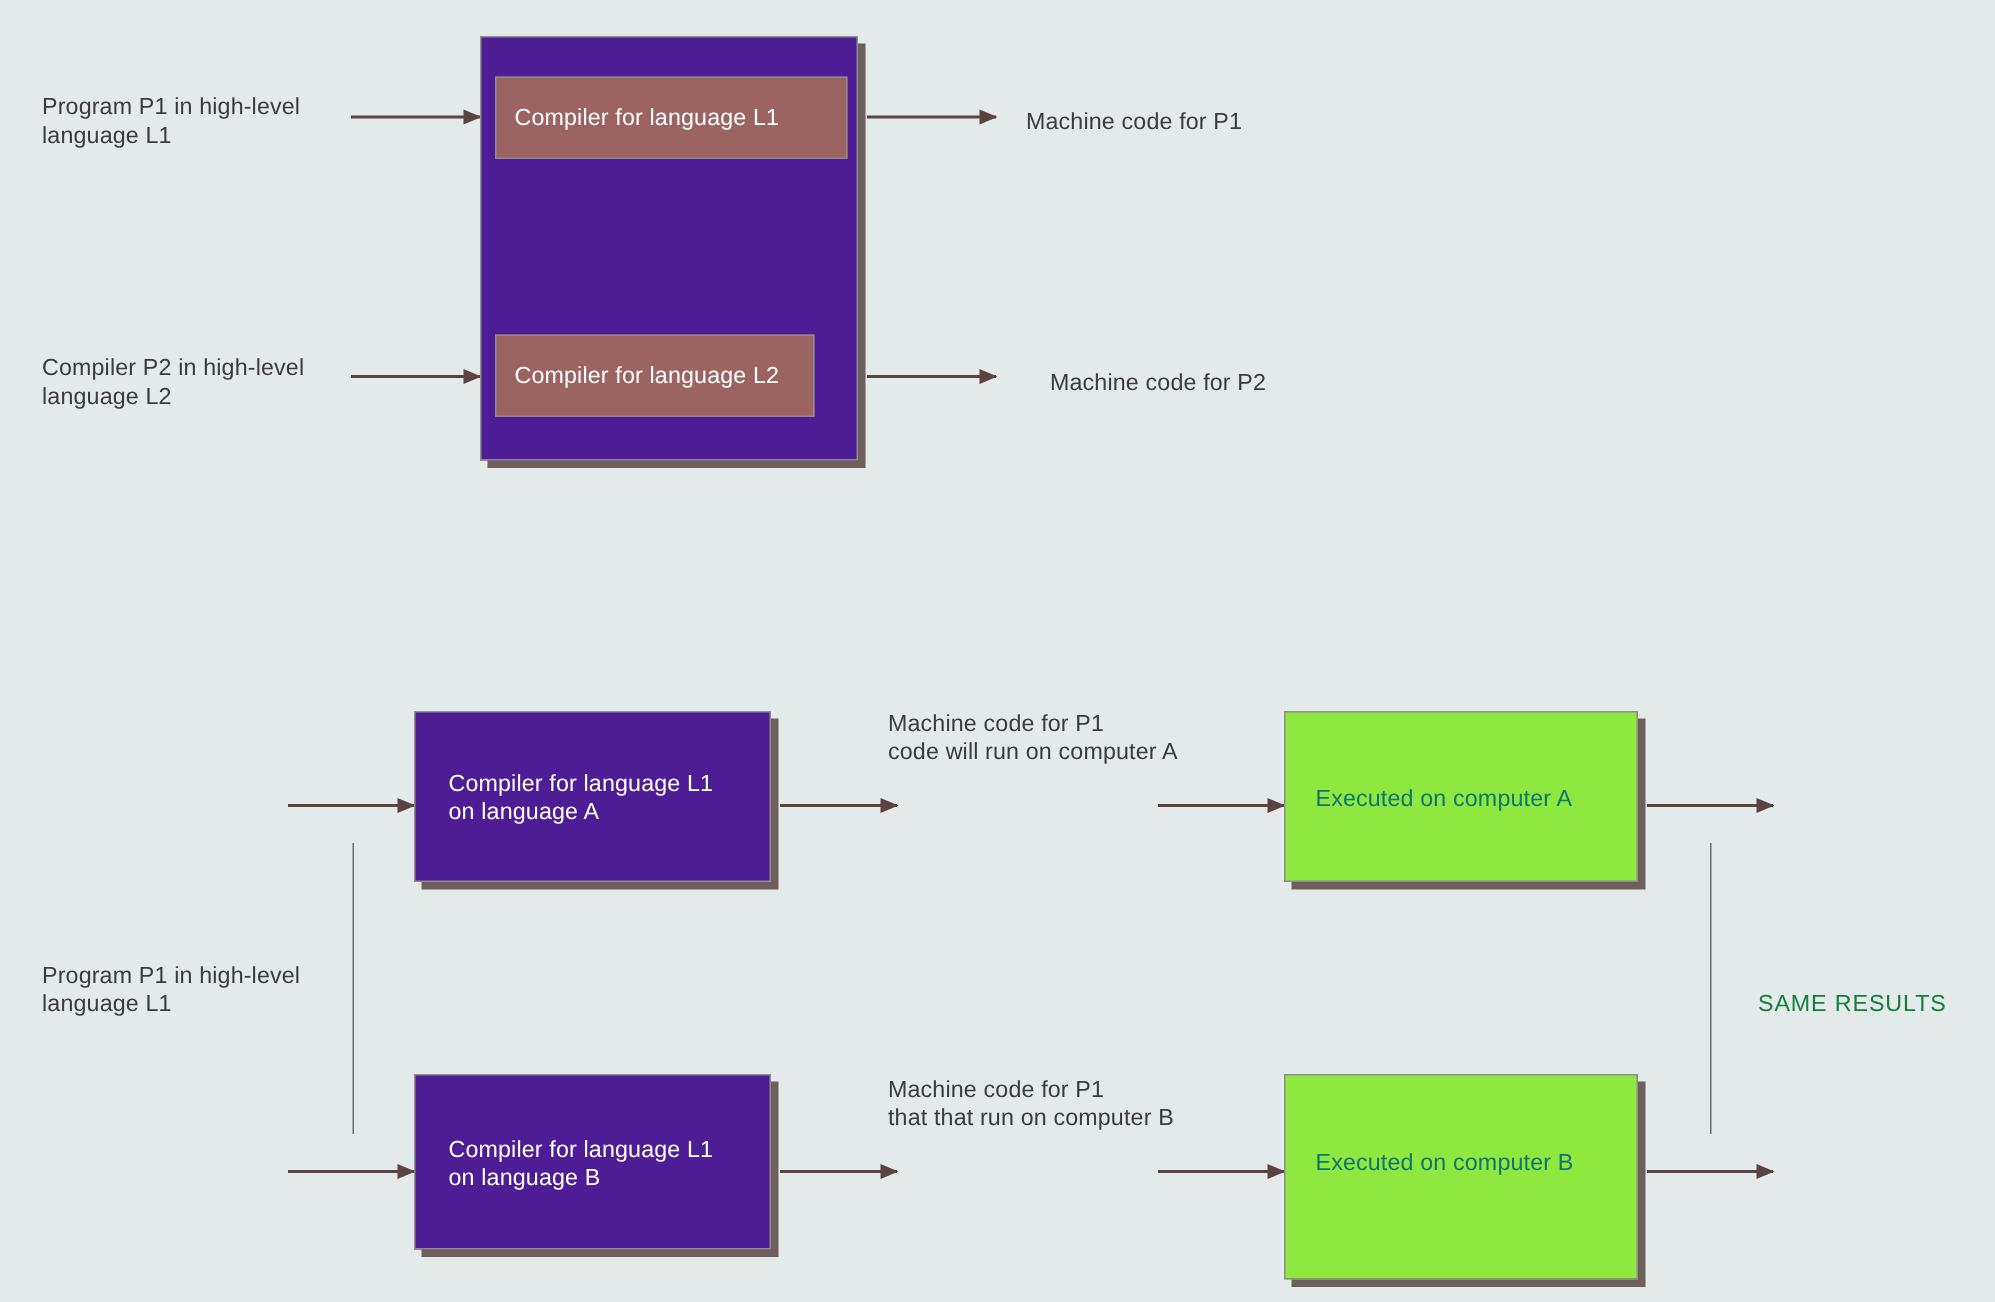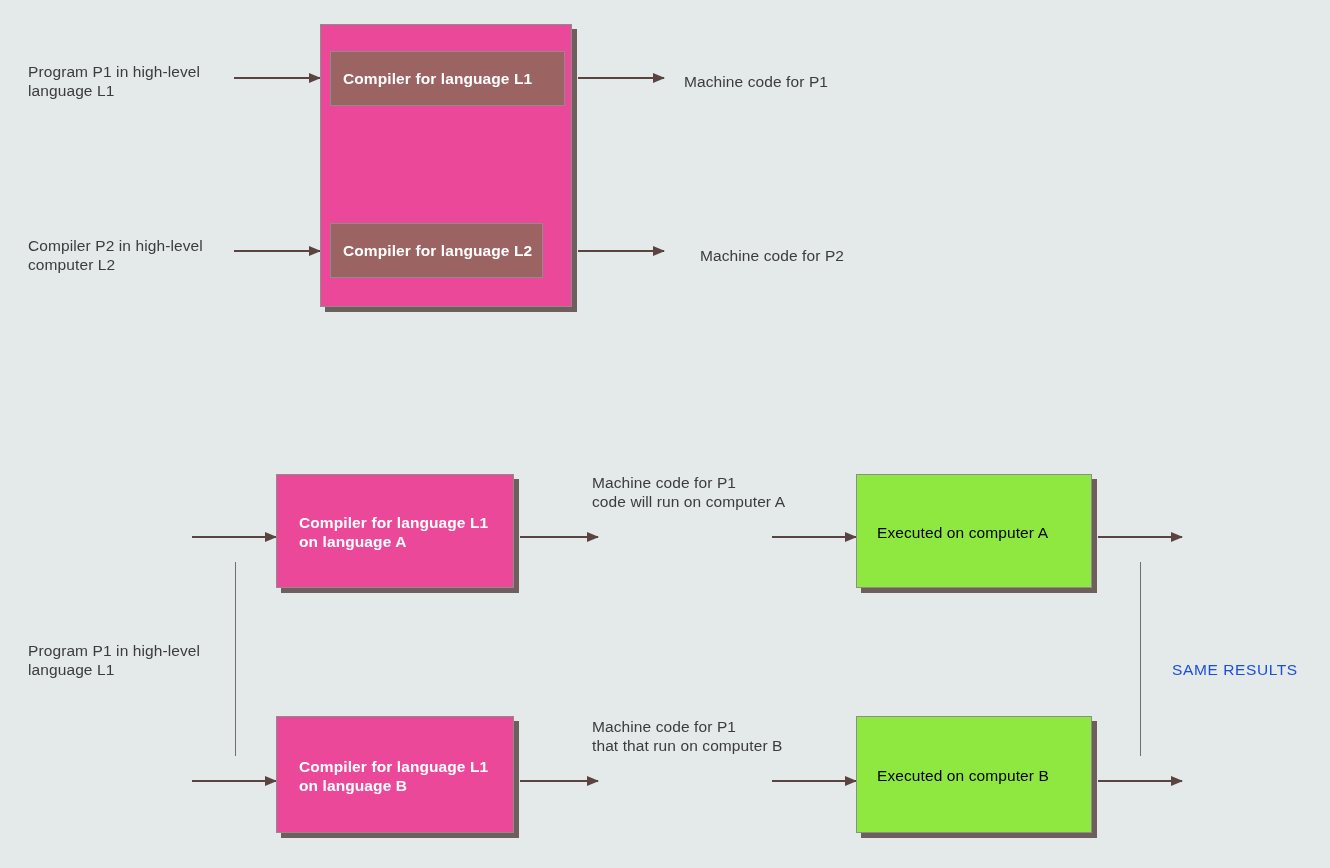--- a/index.html
+++ b/index.html
@@ -22,51 +22,51 @@
   .label {
     position: absolute;
     color: #3c3c3c;
     font-size: 15.5px;
     line-height: 19px;
     white-space: pre;
     letter-spacing: 0.1px;
   }
   .label-caps {
     position: absolute;
-    color: #1d4ed8;
+    color: #15803d;
     font-size: 15.5px;
     line-height: 19px;
     white-space: pre;
     letter-spacing: 0.6px;
   }
 
   
   .box {
     position: absolute;
     box-sizing: border-box;
     border: 1px solid #8d8d8d;
     box-shadow: 5px 5px 0 0 #6e5e5c;
   }
-  .box-red   { background: #ec4899; font-weight: bold; }
+  .box-red   { background: #4c1d95; }
   .box-green { background: #8fe83f; }
   .box-inner {
     position: absolute;
     box-sizing: border-box;
     background: #9b6361;
     border: 1px solid #8d8d8d;
   }
   .box-text {
     position: absolute;
     white-space: pre;
     font-size: 15.5px;
     line-height: 19px;
     letter-spacing: 0.1px;
   }
   .box-text-light { color: #ffffff; }
-  .box-text-dark  { color: #000000; }
+  .box-text-dark  { color: #0f766e; }
 
   
   .arrow {
     position: absolute;
     height: 2px;
     background: #5a4340;
   }
   .arrow::after {
     content: "";
     position: absolute;
@@ -89,21 +89,21 @@
 </style>
 </head>
 <body>
 
 <div id="canvas">
 
   <div class="label" style="left:28px; top:62px;"><span>Program P1 in high-level</span><br><span>language L1</span></div>
 
   <div class="arrow" style="left:234px; top:77px; width:86px;"></div>
 
-  <div class="label" style="left:28px; top:236px;"><span>Compiler P2 in high-level</span><br><span>computer L2</span></div>
+  <div class="label" style="left:28px; top:236px;"><span>Compiler P2 in high-level</span><br><span>language L2</span></div>
 
   <div class="arrow" style="left:234px; top:250px; width:86px;"></div>
 
   <div class="box box-red" style="left:320px; top:24px; width:252px; height:283px;">
     <div class="box-inner" style="left:9px; top:26px; width:235px; height:55px;">
       <div class="box-text box-text-light" style="left:12px; top:17px;">Compiler for language L1</div>
     </div>
     <div class="box-inner" style="left:9px; top:198px; width:213px; height:55px;">
       <div class="box-text box-text-light" style="left:12px; top:17px;">Compiler for language L2</div>
     </div>
@@ -138,21 +138,21 @@
   <div class="arrow" style="left:192px; top:780px; width:84px;"></div>
 
   <div class="box box-red" style="left:276px; top:716px; width:238px; height:117px;">
     <div class="box-text box-text-light" style="left:22px; top:40px;"><span>Compiler for language L1</span><br><span>on language B</span></div>
   </div>
 
   <div class="arrow" style="left:520px; top:780px; width:78px;"></div>
   <div class="label" style="left:592px; top:717px;"><span>Machine code for P1</span><br><span>that that run on computer B</span></div>
   <div class="arrow" style="left:772px; top:780px; width:84px;"></div>
 
-  <div class="box box-green" style="left:856px; top:716px; width:236px; height:117px;">
+  <div class="box box-green" style="left:856px; top:716px; width:236px; height:137px;">
     <div class="box-text box-text-dark" style="left:20px; top:49px;">Executed on computer B</div>
   </div>
 
   <div class="arrow" style="left:1098px; top:780px; width:84px;"></div>
 
   <div class="vline" style="left:1140px; top:562px; height:194px;"></div>
   <div class="label-caps" style="left:1172px; top:660px;">SAME RESULTS</div>
 
 </div>
 

